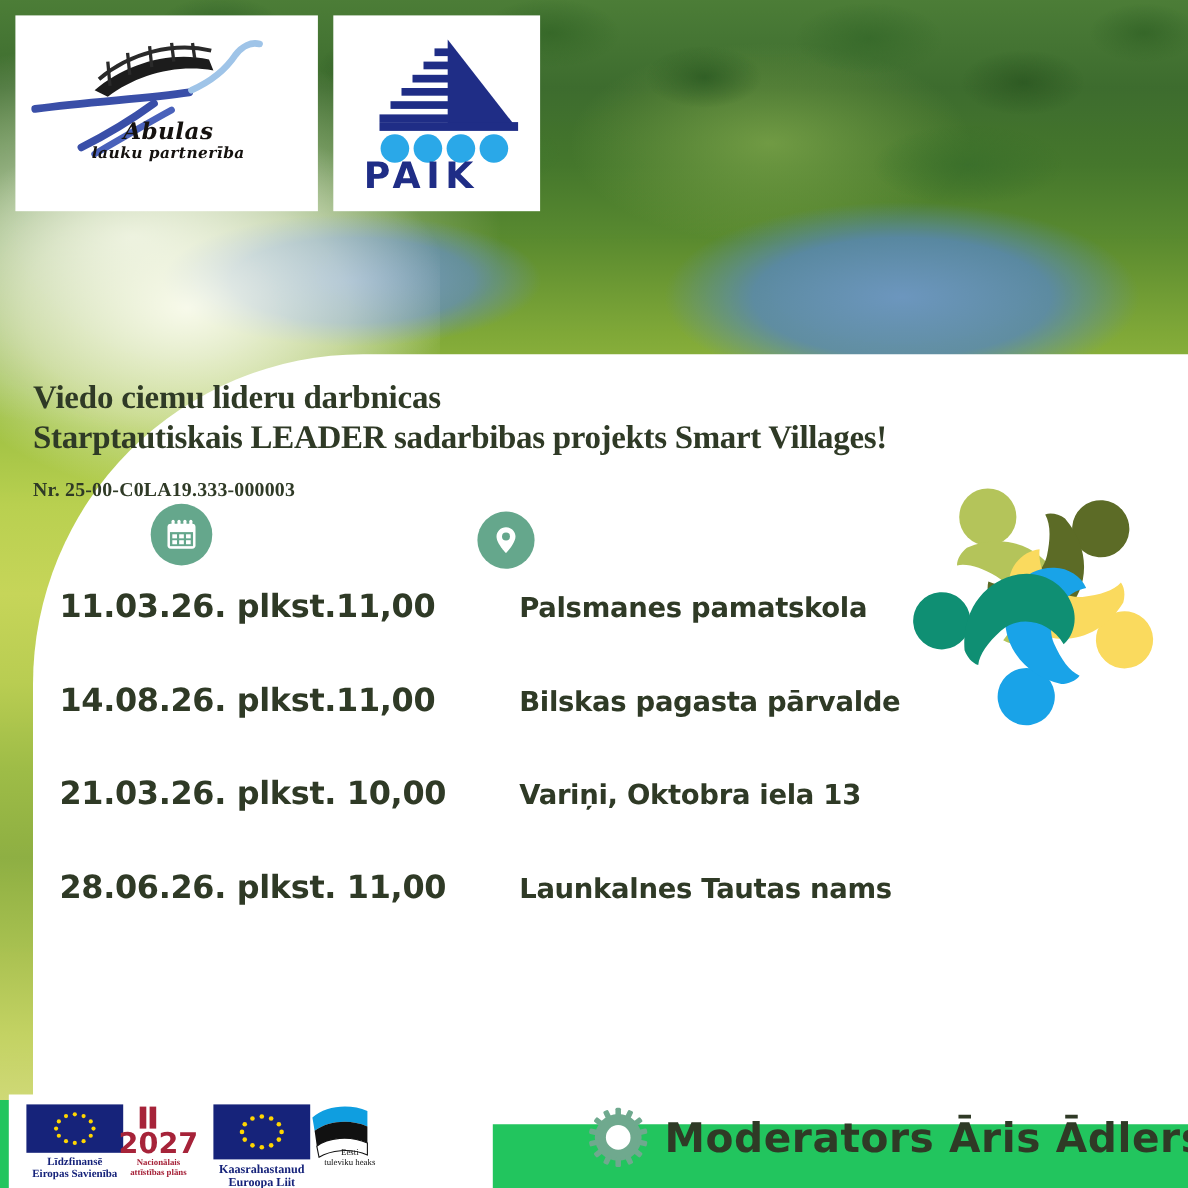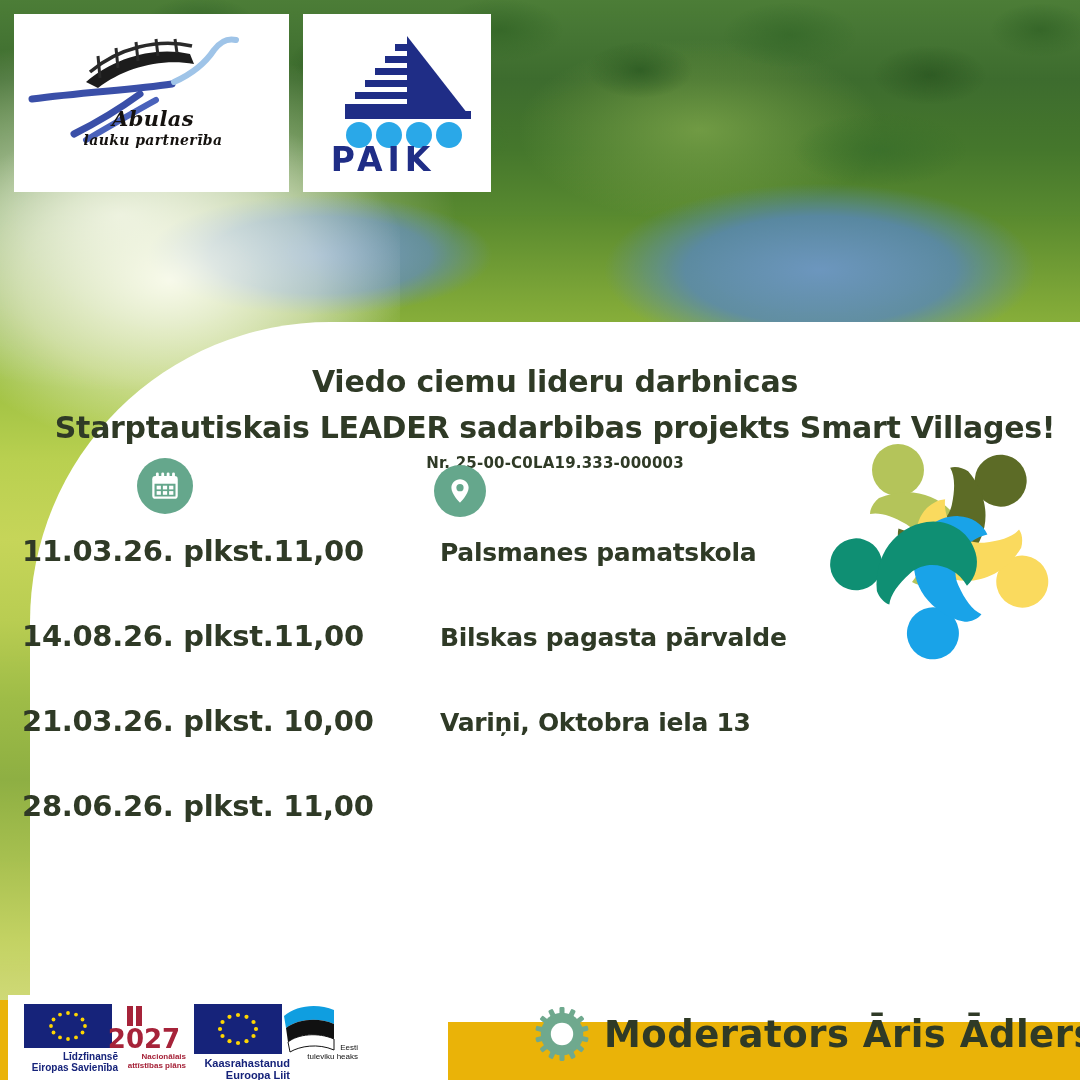--- a/index.html
+++ b/index.html
@@ -3,21 +3,21 @@
 <meta charset="utf-8">
 <style>
   html,body{margin:0;padding:0;}
   body{
     width:1080px;height:1080px;overflow:hidden;
     font-family:"DejaVu Sans","Liberation Sans",sans-serif;
     background:#ffffff;
   }
   #poster{
     position:relative;width:1080px;height:1080px;overflow:hidden;
-    background:#eab308;
+    background:#22c55e;
   }
 
   
   .photo{
     position:absolute;left:0;top:0;width:1080px;height:1000px;
     background:
       radial-gradient(ellipse 300px 120px at 820px 270px, rgba(110,150,195,.95) 0%, rgba(90,135,185,.8) 45%, rgba(140,170,120,0) 72%),
       radial-gradient(ellipse 230px 80px at 320px 255px, rgba(120,155,200,.9) 0%, rgba(100,140,190,.7) 48%, rgba(140,170,120,0) 75%),
       radial-gradient(ellipse 420px 220px at 120px 215px, rgba(255,255,250,.75) 0%, rgba(255,255,240,.25) 55%, rgba(255,255,240,0) 80%),
       radial-gradient(ellipse 260px 130px at 700px 130px, rgba(150,185,90,.55) 0%, rgba(150,185,90,0) 70%),
@@ -71,37 +71,38 @@
   }
 
   
   .panel{
     position:absolute;left:30px;top:322px;width:1050px;height:700px;
     background:#ffffff;border-top-left-radius:300px;
   }
 
   
   .heading{
-    position:absolute;left:30px;top:365px;width:1050px;text-align:center;
+    position:absolute;left:30px;top:345px;width:1050px;
     color:#2f3a26;
+    font-family:Liberation Serif, serif;
   }
   .h-l1{font-size:30px;font-weight:800;letter-spacing:-.2px;line-height:1.14;}
-  .h-l2{font-size:30px;font-weight:800;letter-spacing:-.3px;line-height:1.14;margin-top:12px;}
-  .h-nr{font-size:15px;font-weight:800;letter-spacing:.2px;margin-top:9px;}
+  .h-l2{font-size:30px;font-weight:800;letter-spacing:-.3px;line-height:1.14;margin-top:2px;}
+  .h-nr{font-size:18px;font-weight:800;letter-spacing:.2px;margin-top:20px;}
 
   
   .circ{
     position:absolute;border-radius:50%;background:#65a78c;
     display:flex;align-items:center;justify-content:center;
   }
   #icon-calendar{left:137px;top:458px;width:56px;height:56px;}
   #icon-pin{left:434px;top:465px;width:52px;height:52px;}
 
   
-  .sched{position:absolute;left:0;top:534px;width:1010px;}
+  .sched{position:absolute;left:0;top:534px;width:1010px;padding-left:32px;}
   .row{
     display:flex;align-items:baseline;height:85px;
   }
   .col-date{
     width:440px;padding-left:22px;box-sizing:border-box;
     font-size:29px;font-weight:800;color:#2f3a26;letter-spacing:-.3px;
   }
   .col-place{
     flex:1;font-size:25px;font-weight:800;color:#2f3a26;letter-spacing:-.3px;
   }
@@ -111,22 +112,22 @@
 
   
   .foot-white{
     position:absolute;left:8px;top:995px;width:440px;height:85px;background:#ffffff;
   }
   .flogo{position:absolute;}
   .flag-eu{
     background:#16237a;position:relative;
   }
   .flabel{
-    position:absolute;text-align:right;font-weight:700;line-height:1.12;
-    font-family:Liberation Sans, sans-serif;
+    position:absolute;text-align:center;font-weight:700;line-height:1.12;
+    font-family:Liberation Serif, serif;
   }
 
   
   .mod{
     position:absolute;left:534px;top:1006px;display:flex;align-items:center;gap:14px;
   }
   .mod-text{
     font-size:37px;font-weight:800;color:#2f3a26;letter-spacing:.5px;white-space:nowrap;
   }
 </style>
@@ -226,20 +227,21 @@
     <div class="row">
       <div class="col-date">14.08.26. plkst.11,00</div>
       <div class="col-place">Bilskas pagasta pārvalde</div>
     </div>
     <div class="row">
       <div class="col-date">21.03.26. plkst. 10,00</div>
       <div class="col-place">Variņi, Oktobra iela 13</div>
     </div>
     <div class="row">
       <div class="col-date">28.06.26. plkst. 11,00</div>
+      <div class="col-place">Launkalnes Tautas nams</div>
     </div>
   </div>
 
   <svg id="people-logo" viewBox="0 0 236 236">
     <g transform="translate(118,118)">
       <g>
         <g transform="rotate(0)">
           <circle cx="-44" cy="-76" r="26" fill="#b4c45a"></circle>
           <path d="M-63 -48 C-30 -62 4 -50 18 -22 C28 -2 22 22 4 34 C-6 41 -20 42 -30 36 C-14 18 -16 -10 -36 -22 C-50 -30 -62 -34 -72 -32 C-72 -38 -68 -44 -63 -48 Z" fill="#b4c45a"></path>
         </g>

